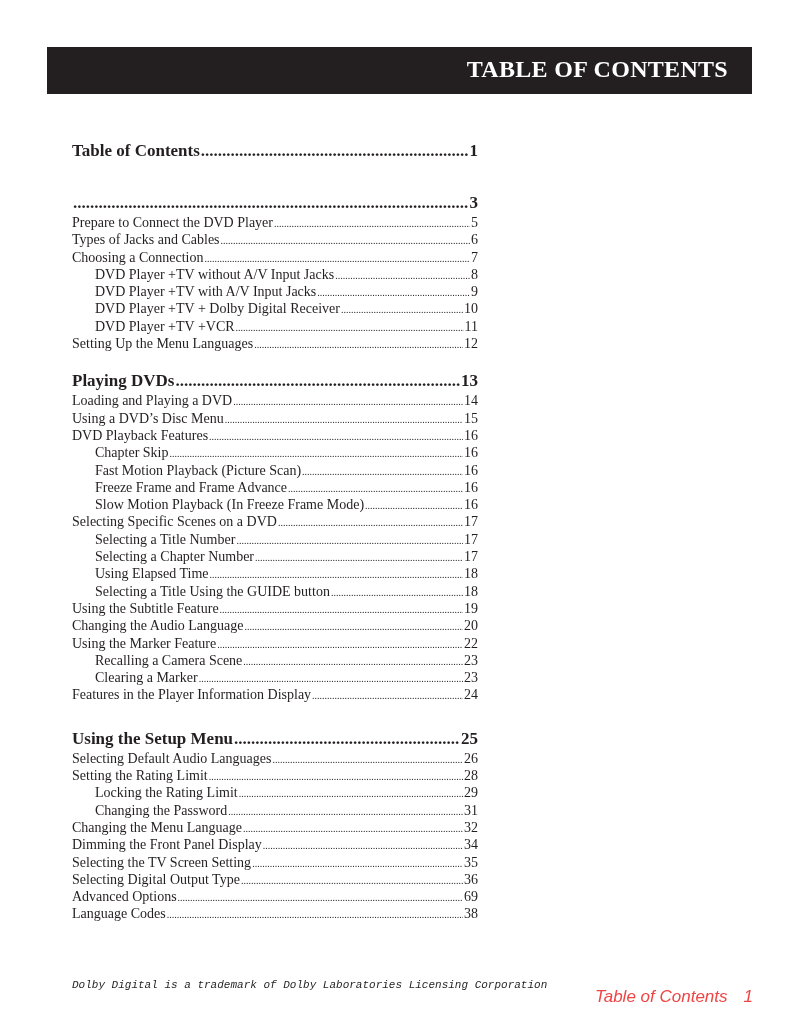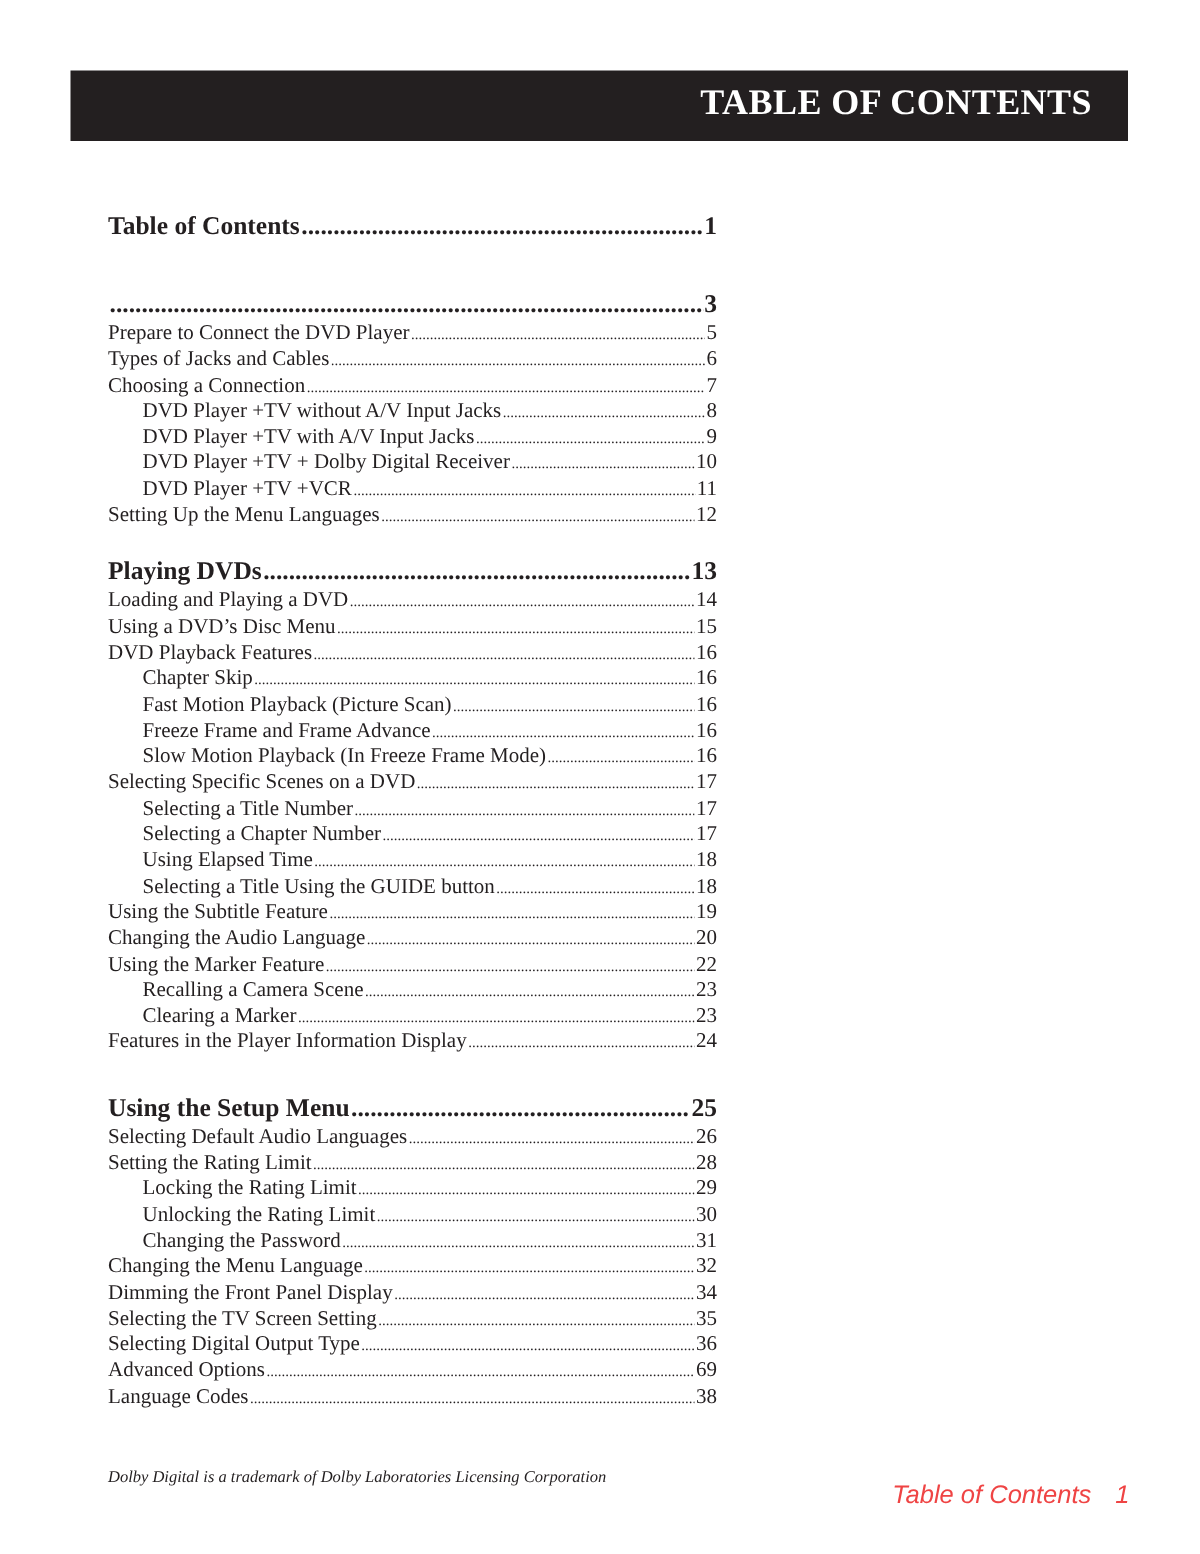--- a/index.html
+++ b/index.html
@@ -30,21 +30,21 @@
     font-family: Liberation Serif, serif;
     font-size: 14px; height: 17.3px; line-height: 17.3px;
   }
   .row.item .leader::after { font-size: 10px; }
   .row.sub { padding-left: 23px; }
   .gap-a { height: 30px; }
   .gap-b { height: 18px; }
   .gap-c { height: 24px; }
   .footnote {
     position: absolute; left: 72px; top: 979px;
-    font-family: Liberation Serif, serif; font-style: italic;
+    font-family: Liberation Mono, monospace; font-style: italic;
     font-size: 11px; color: #231f20;
   }
   .footer {
     position: absolute; right: 47px; top: 987px;
     font-family: "Liberation Sans", "DejaVu Sans", sans-serif; font-style: italic;
     font-size: 17px; color: #ef4444;
   }
   .footer .pg { margin-left: 16px; }
 </style>
 </head>
@@ -224,25 +224,20 @@
         <span class="label">Setting the Rating Limit</span>
         <span class="leader"></span>
         <span class="page">28</span>
       </div>
       <div class="row item sub">
         <span class="label">Locking the Rating Limit</span>
         <span class="leader"></span>
         <span class="page">29</span>
       </div>
       <div class="row item sub">
-        <span class="label">Unlocking the Rating Limit</span>
-        <span class="leader"></span>
-        <span class="page">30</span>
-      </div>
-      <div class="row item sub">
         <span class="label">Changing the Password</span>
         <span class="leader"></span>
         <span class="page">31</span>
       </div>
       <div class="row item">
         <span class="label">Changing the Menu Language</span>
         <span class="leader"></span>
         <span class="page">32</span>
       </div>
       <div class="row item">

